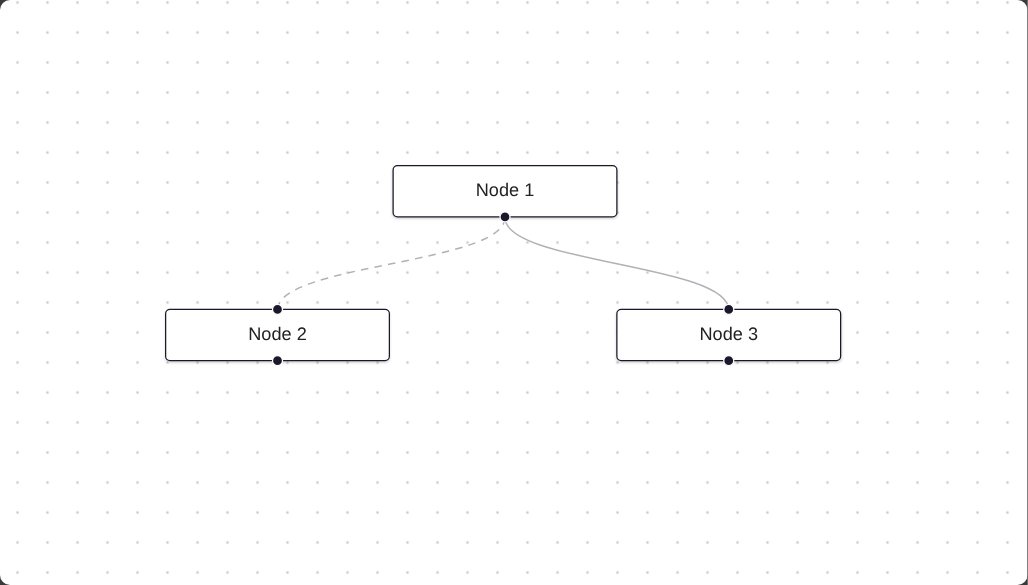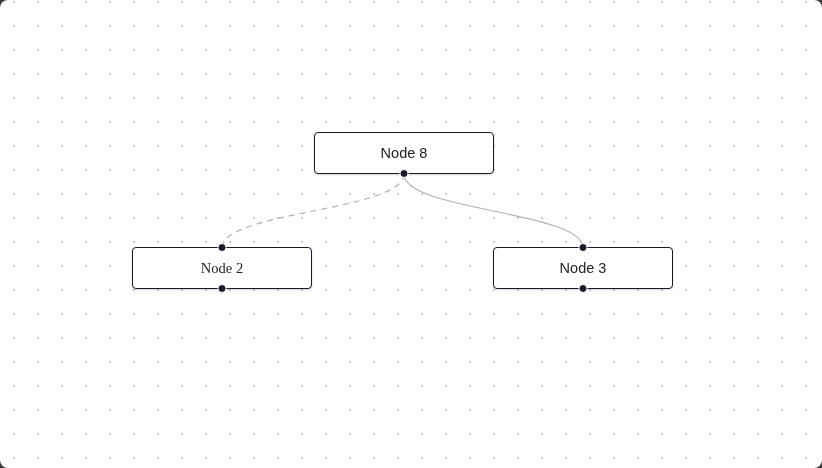--- a/index.html
+++ b/index.html
@@ -67,35 +67,35 @@
     background: #1a192b;
     border: 1px solid #ffffff;
     border-radius: 50%;
     box-sizing: content-box;
     cursor: crosshair;
   }
   .handle.top    { top: -5px; }
   .handle.bottom { bottom: -5px; }
 
   #node-1 { left: 314px; top: 132px; }
-  #node-2 { left: 132px; top: 247px; font-family: Liberation Serif, serif; }
+  #node-2 { left: 132px; top: 247px; }
   #node-3 { left: 493px; top: 247px; text-align: right; }
 </style>
 </head>
 <body>
 
 <div class="viewport">
 
   <svg class="edge-layer" viewBox="0 0 822 468" xmlns="http://www.w3.org/2000/svg">
     <path class="edge dashed" d="M404,174 C404,211 222,211 222,248" stroke="#b1b1b7"></path>
     <path class="edge" d="M404,174 C404,211 583,211 583,248" stroke="#b1b1b7"></path>
   </svg>
 
   <div class="node" id="node-1">
-    <span class="node-label">Node 8</span>
+    <span class="node-label">Node 1</span>
     <div class="handle bottom"></div>
   </div>
 
   <div class="node" id="node-2">
     <div class="handle top"></div>
     <span class="node-label">Node 2</span>
     <div class="handle bottom"></div>
   </div>
 
   <div class="node" id="node-3">

